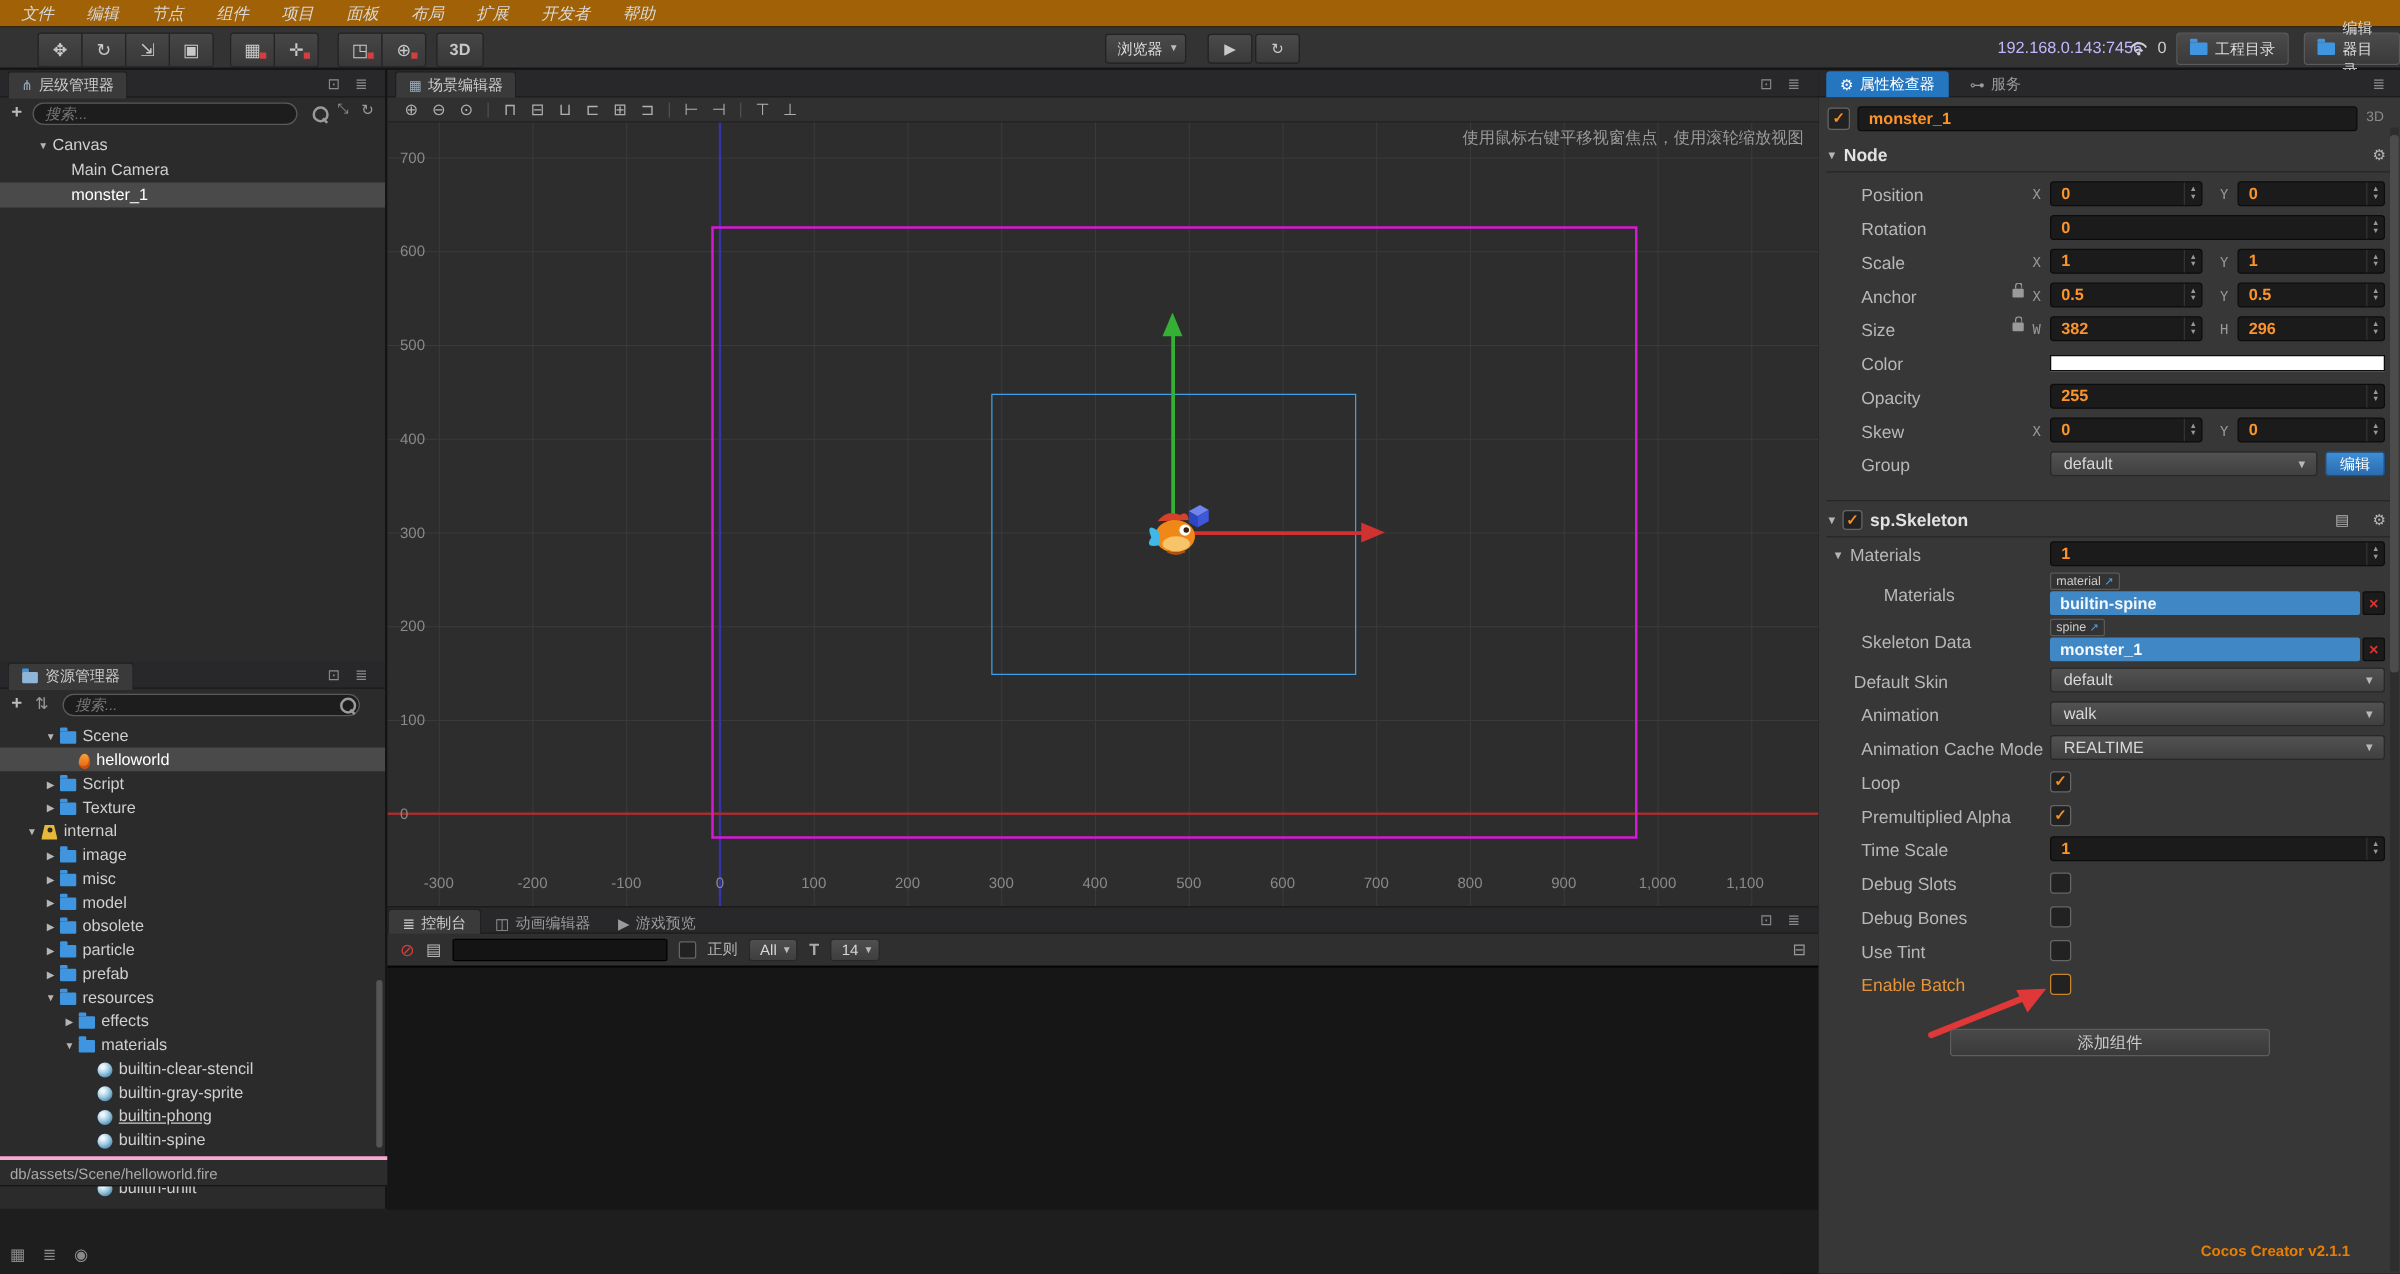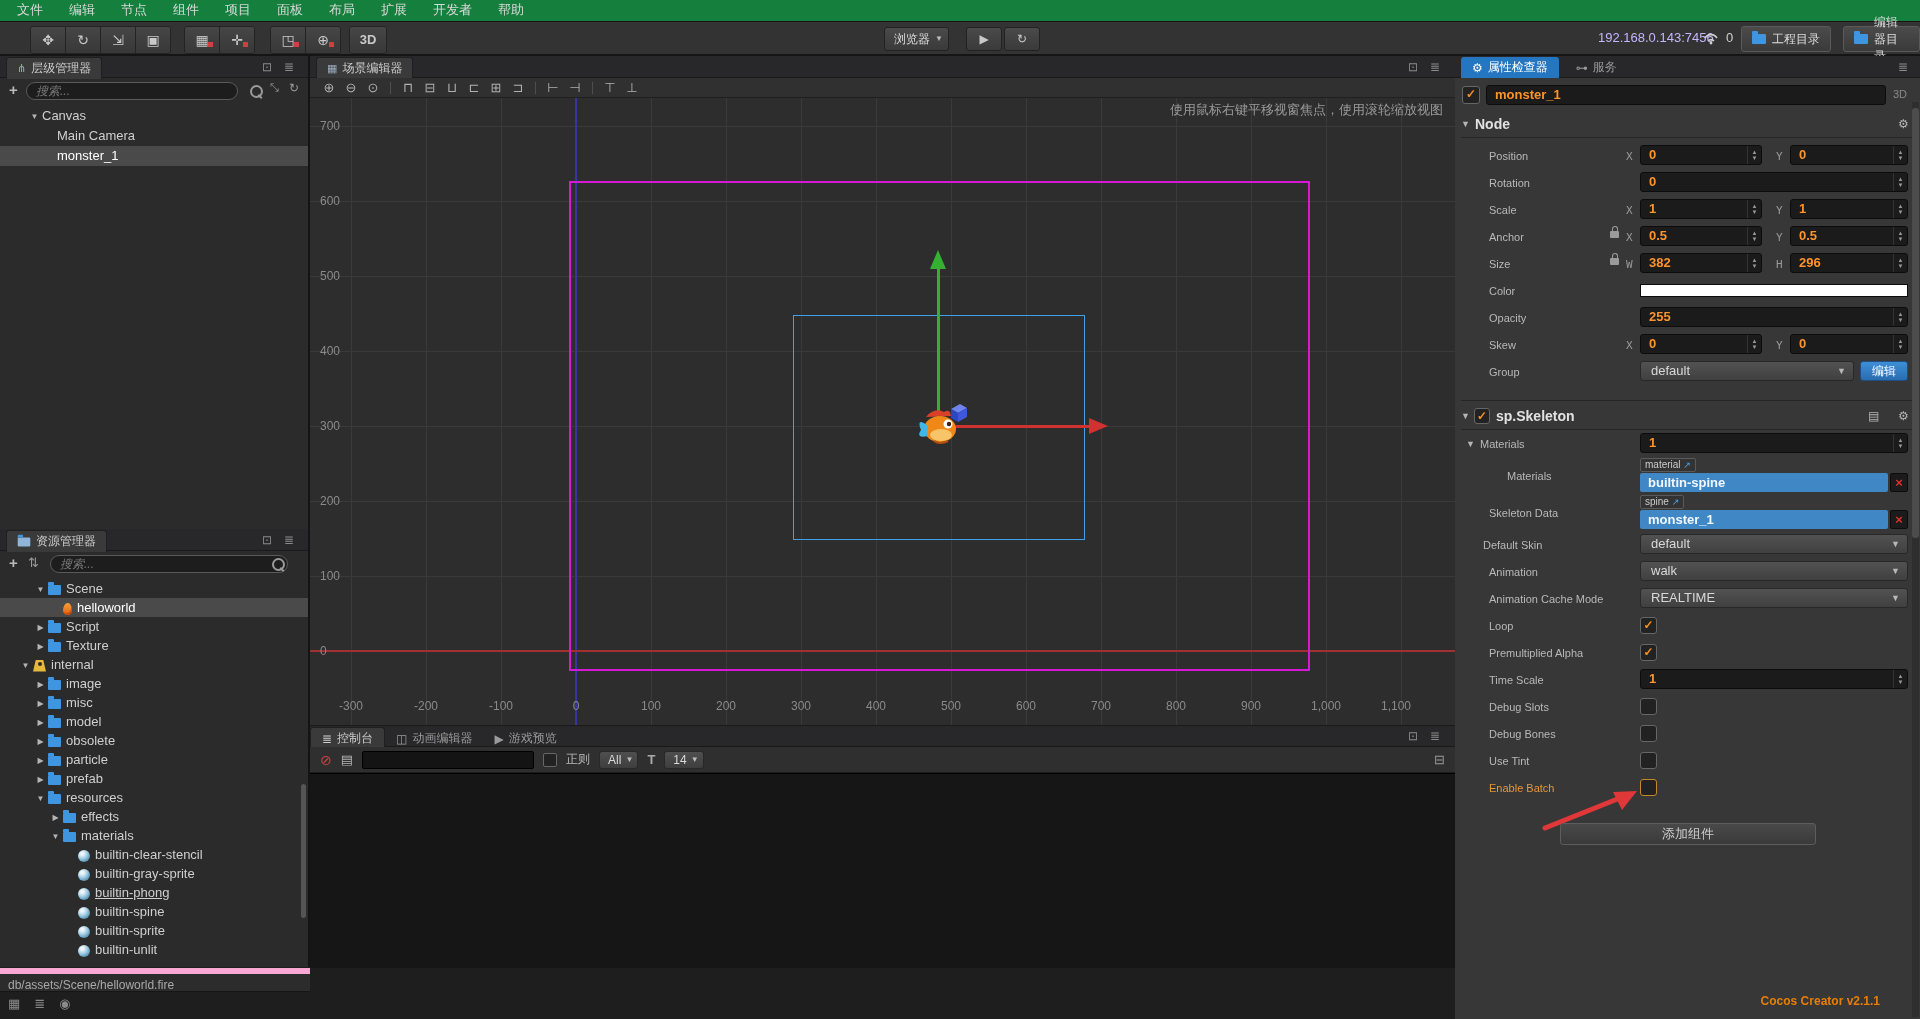--- a/index.html
+++ b/index.html
@@ -1,21 +1,21 @@
 <!DOCTYPE html>
 <html><head>
 <meta charset="utf-8">
 <style>
   html,body{margin:0;padding:0;background:#141414;}
   #app{position:relative;width:1920px;height:1019px;background:#1e1e1e;overflow:hidden;
        font-family:"Liberation Sans",sans-serif;font-size:13px;color:#ccc;}
   .abs{position:absolute;}
   
-  #menubar{position:absolute;left:0;top:0;width:1920px;height:22px;background:#15803d;
-           border-bottom:1px solid #151515;display:flex;align-items:flex-end;padding-left:4px;box-sizing:border-box;}
+  #menubar{position:absolute;left:0;top:0;width:1920px;height:22px;background:#a16207;
+           border-bottom:1px solid #151515;display:flex;align-items:center;padding-left:4px;box-sizing:border-box;font-style:italic;}
   .mitem{padding:0 13px;line-height:22px;color:#d8d8d8;font-size:13px;cursor:default;}
   
   #topbar{position:absolute;left:0;top:22px;width:1920px;height:34px;background:#333;
           border-bottom:2px solid #151515;box-sizing:border-box;}
   .tgroup{position:absolute;top:4px;display:flex;height:26px;border:1px solid #232323;border-radius:3px;overflow:hidden;}
   .tbtn{width:34px;height:26px;background:linear-gradient(#464646,#383838);border-left:1px solid #232323;
         color:#c9c9c9;text-align:center;line-height:26px;font-size:14px;position:relative;}
   .tbtn:first-child{border-left:none;}
   .reddot{position:absolute;right:6px;bottom:6px;width:5px;height:5px;background:#d04040;}
   .fbtn{position:absolute;top:4px;height:26px;background:linear-gradient(#4b4b4b,#3a3a3a);border:1px solid #5a5a5a;
@@ -70,21 +70,21 @@
   .smallcb{width:12px;height:12px;background:#222;border:1px solid #666;border-radius:2px;}
   .cdd{position:relative;height:18px;background:linear-gradient(#4f4f4f,#3e3e3e);border:1px solid #282828;border-radius:3px;
        color:#d8d8d8;font-size:12px;line-height:16px;padding:0 16px 0 8px;box-sizing:border-box;}
   .cdd .caret{position:absolute;right:4px;top:0;font-size:8px;color:#bbb;line-height:16px;}
   
   #ins{position:absolute;left:1455px;top:78px;width:465px;height:941px;background:#373737;}
   .itab{display:inline-flex;align-items:center;gap:5px;height:21px;padding:0 11px;color:#9a9a9a;font-size:12px;margin:1px 0 0 6px;
         border-radius:3px 3px 0 0;}
   .itab.active{background:#2576c0;color:#fff;}
   .prow{position:absolute;left:0;width:465px;}
-  .plab{position:absolute;top:50%;transform:translateY(-50%);color:#b8b8b8;font-size:11px;white-space:nowrap;}
+  .plab{position:absolute;top:50%;transform:translateY(-50%);color:#b8b8b8;font-size:14px;white-space:nowrap;}
   .plab.hl{color:#e8953a;}
   .axl{position:absolute;top:50%;transform:translateY(-50%);color:#9a9a9a;font-size:11px;font-family:"DejaVu Sans Mono",monospace;}
   .nf{position:absolute;top:3px;height:20px;background:#1b1b1b;border:1px solid #0c0c0c;border-radius:3px;color:#fd942b;
       font-weight:bold;font-size:13px;line-height:18px;padding-left:8px;box-sizing:border-box;}
   .spin{position:absolute;right:0;top:0;bottom:0;width:13px;border-left:1px solid #333;display:flex;flex-direction:column;
         align-items:center;justify-content:center;gap:1px;color:#999;}
   .spin span{font-size:6px;line-height:5px;}
   .dd{position:absolute;top:3px;height:20px;background:linear-gradient(#525252,#404040);border:1px solid #282828;border-radius:3px;
       color:#d8d8d8;font-size:13px;line-height:18px;padding-left:10px;box-sizing:border-box;}
   .dd .caret{position:absolute;right:7px;top:0;font-size:9px;color:#b8b8b8;line-height:18px;}
@@ -104,21 +104,21 @@
   .lock{position:absolute;width:9px;height:7px;background:#9a9a9a;border-radius:1px;top:15px;}
   .lock::before{content:"";position:absolute;left:1.5px;top:-5px;width:6px;height:5px;border:1.5px solid #9a9a9a;border-bottom:none;
         border-radius:3px 3px 0 0;box-sizing:border-box;}
   .shead{position:absolute;left:0;width:465px;height:24px;color:#e2e2e2;font-weight:bold;font-size:14px;line-height:24px;}
   .hr{position:absolute;left:6px;width:453px;height:1px;background:#262626;}
   .fexp{display:inline-block;font-size:9px;color:#b5b5b5;}
   .addbtn{position:absolute;left:105px;top:745px;width:256px;height:22px;background:linear-gradient(#494949,#3a3a3a);
         border:1px solid #5d5d5d;border-radius:3px;color:#ccc;text-align:center;line-height:20px;font-size:13px;box-sizing:border-box;}
   .ver{position:absolute;right:40px;bottom:11px;color:#e87e04;font-weight:bold;font-size:12px;}
   
-  #statusbar{position:absolute;left:0;top:968px;width:310px;height:24px;background:#2c2c2c;border-top:6px solid #f9a8d4;
+  #statusbar{position:absolute;left:0;top:925px;width:310px;height:24px;background:#2c2c2c;border-top:3px solid #f9a8d4;
         border-bottom:1px solid #161616;color:#a8a8a8;font-size:12px;line-height:23px;padding-left:8px;box-sizing:border-box;}
   .arrline{position:absolute;background:#35b035;}
   .sbthumb{position:absolute;background:#555;border-radius:3px;}
 </style>
 </head>
 <body>
 
 <div id="app">
 
   <div id="menubar">

